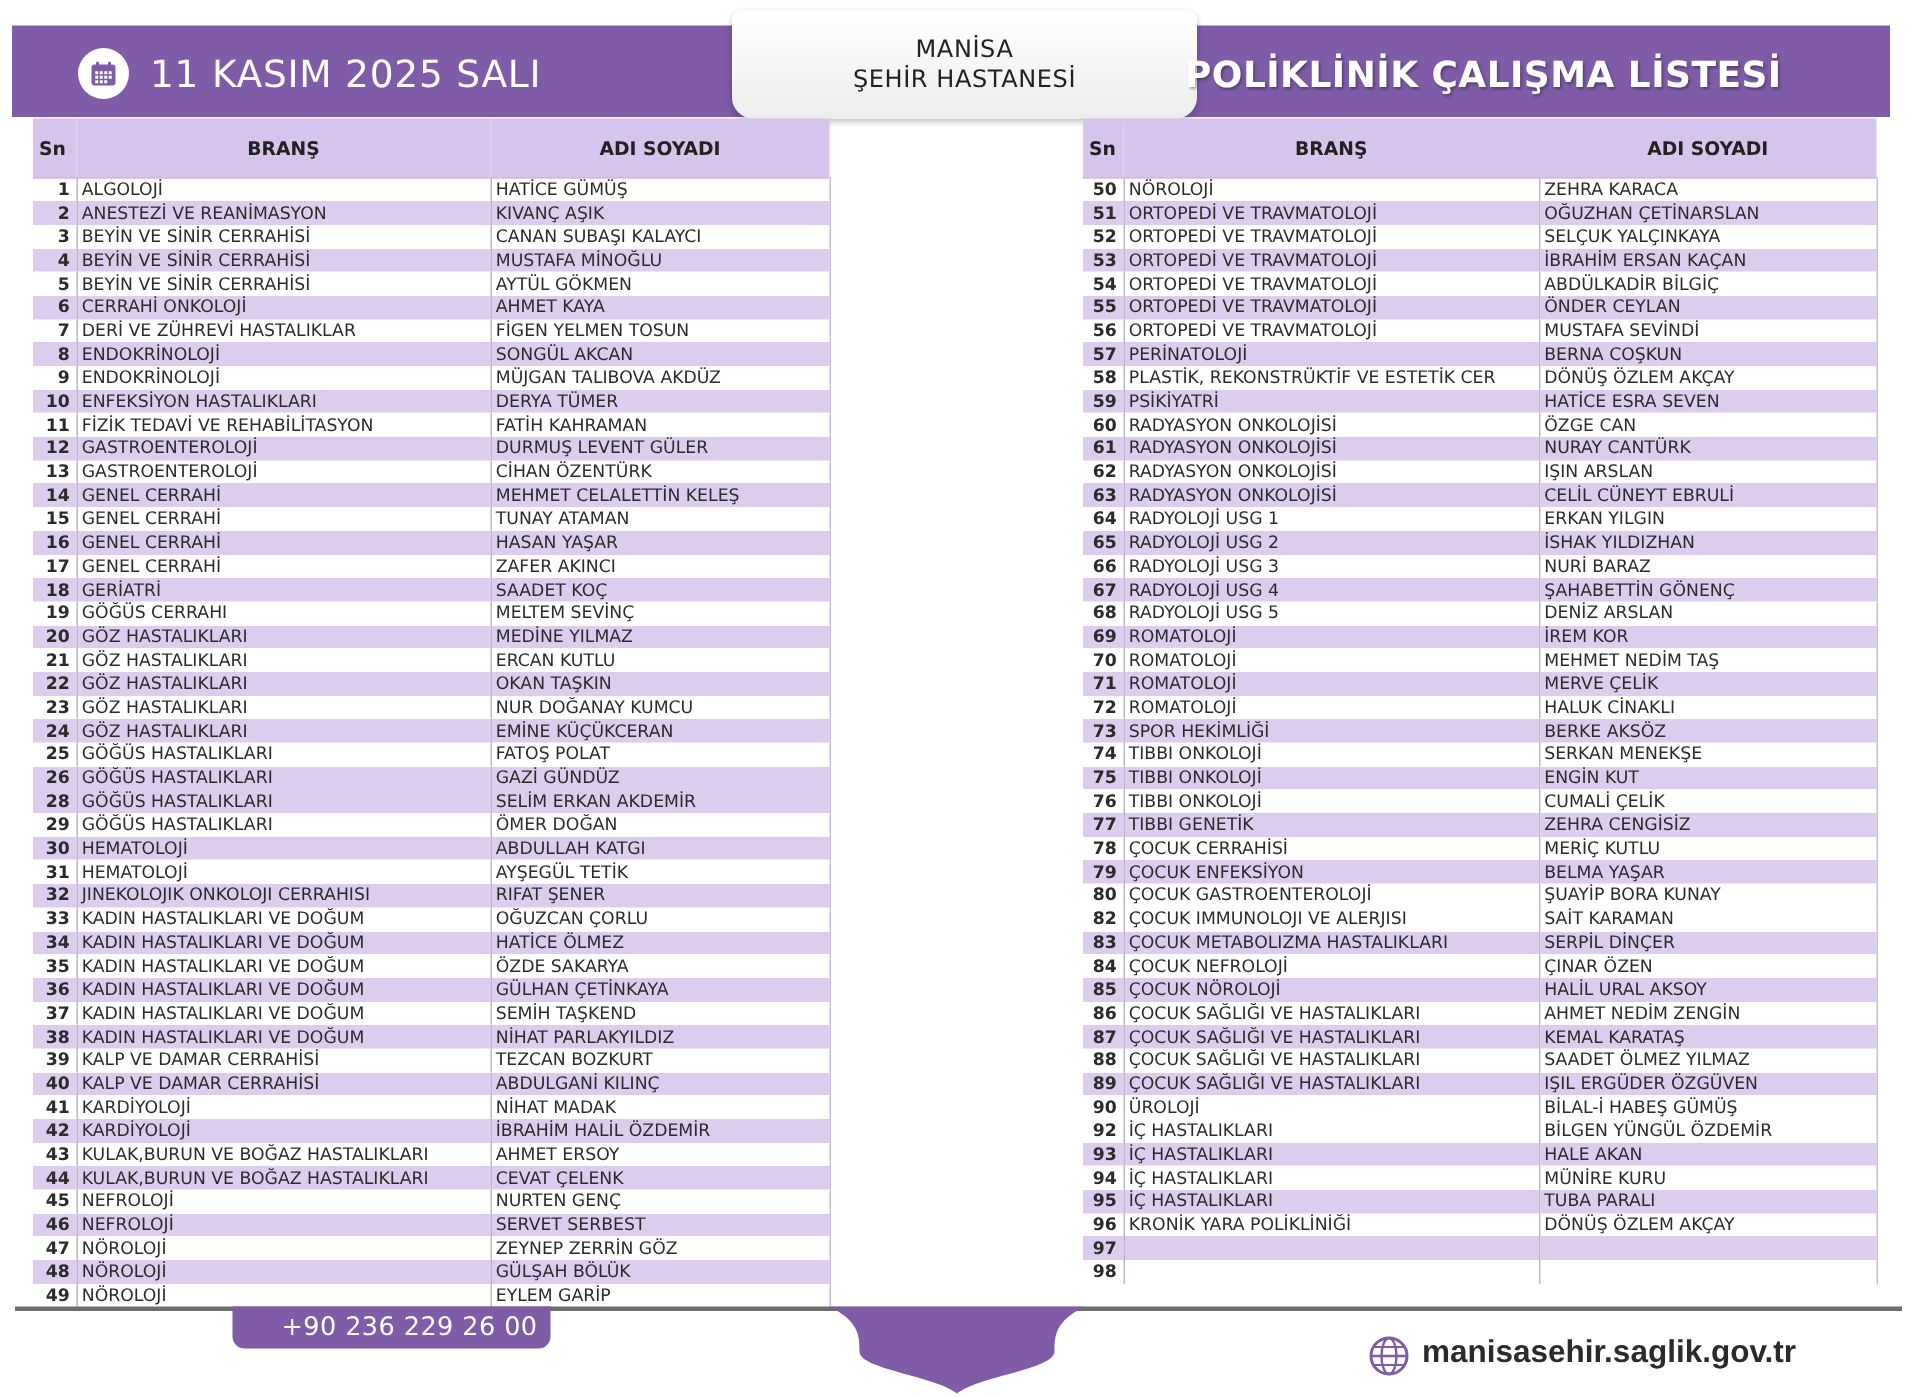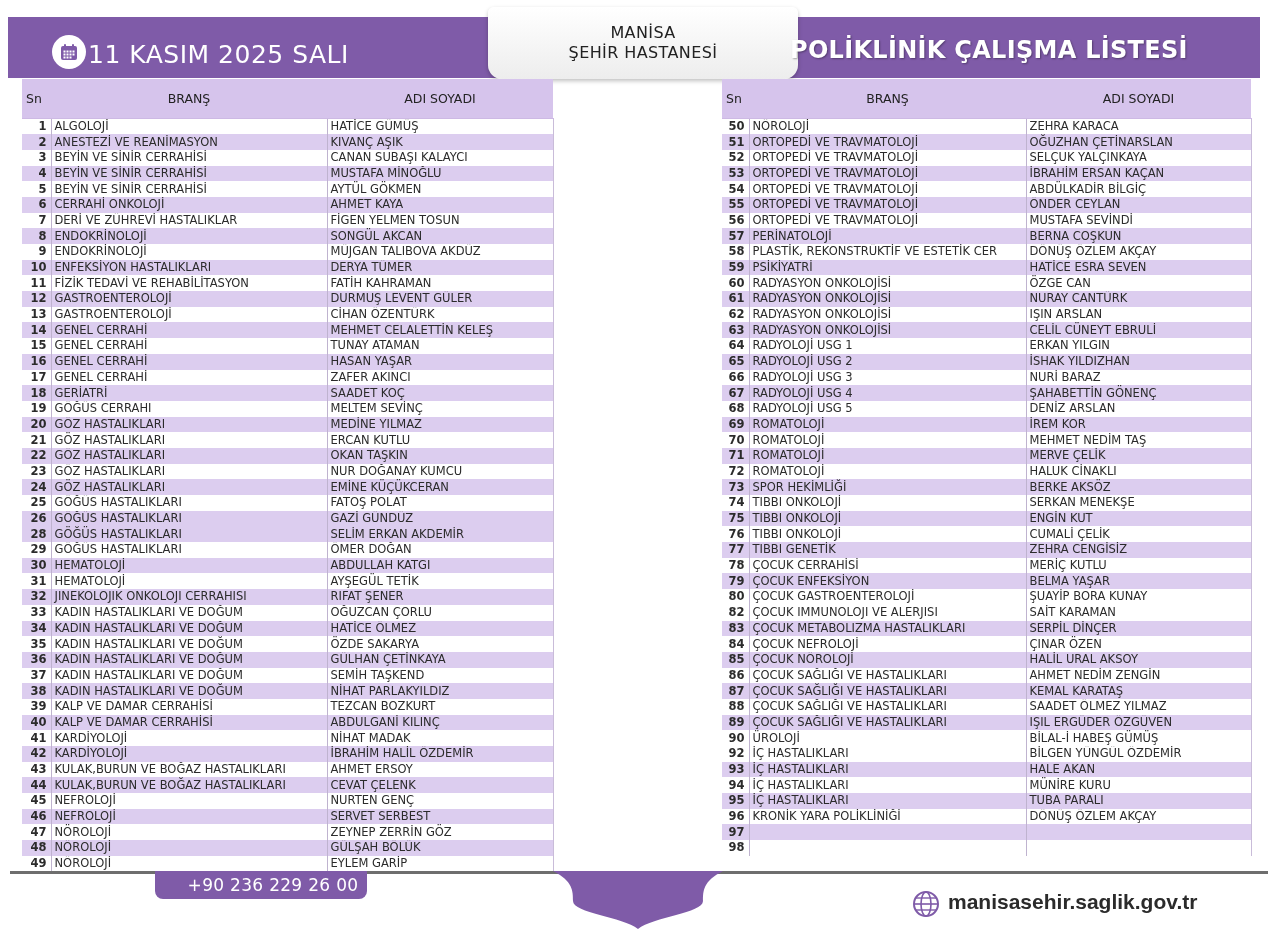--- a/index.html
+++ b/index.html
@@ -9,21 +9,21 @@
   .banner-left {
     position: absolute; left: 8px; top: 17px; width: 500px; height: 61px;
     background: #7f5ba8;
   }
   .banner-right {
     position: absolute; left: 774px; top: 17px; width: 486px; height: 61px;
     background: #7f5ba8;
   }
   .date-wrap {
     position: absolute; left: 52px; top: 29px; height: 40px;
-    display: flex; align-items: flex-end; gap: 2px;
+    display: flex; align-items: center; gap: 14px;
   }
   .cal-circle {
     width: 34px; height: 34px; border-radius: 50%; background: #ffffff;
     display: flex; align-items: center; justify-content: center;
   }
   .date-text {
     color: #ffffff; font-family: "DejaVu Sans", sans-serif; font-size: 25px;
     letter-spacing: 0.5px; font-weight: normal;
   }
   .title-text {
@@ -43,21 +43,21 @@
     font-family: "DejaVu Sans", sans-serif; font-size: 16px; color: #222; line-height: 20px; letter-spacing: 0.4px;
   }
 
   .table {
     position: absolute; border-collapse: collapse; table-layout: fixed;
     font-family: "DejaVu Sans", sans-serif;
   }
   .tbl-left { left: 22px; top: 79px; width: 531px; }
   .tbl-right { left: 722px; top: 79px; width: 529px; }
   .table th {
-    background: #d6c4ec; height: 18px; font-size: 12.5px; font-weight: normal; color: #222;
+    background: #d6c4ec; height: 18px; font-size: 12.5px; font-weight: bold; color: #222;
     text-align: center; padding: 12px; border-bottom: 1px solid #cdb9e4;
   }
   .table th.sn { text-align: left; padding-left: 4px; }
   .table td {
     height: 15.7px; font-size: 11.5px; line-height: 15px; padding: 0 0 0 3px;
     white-space: nowrap; overflow: hidden; color: #2b2b2b;
     border-right: 1px solid #bfb3cf;
   }
   .table td.sn { font-weight: bold; text-align: right; padding-right: 4px; padding-left: 0; }
   .table tr.odd td { background: #ffffff; }

